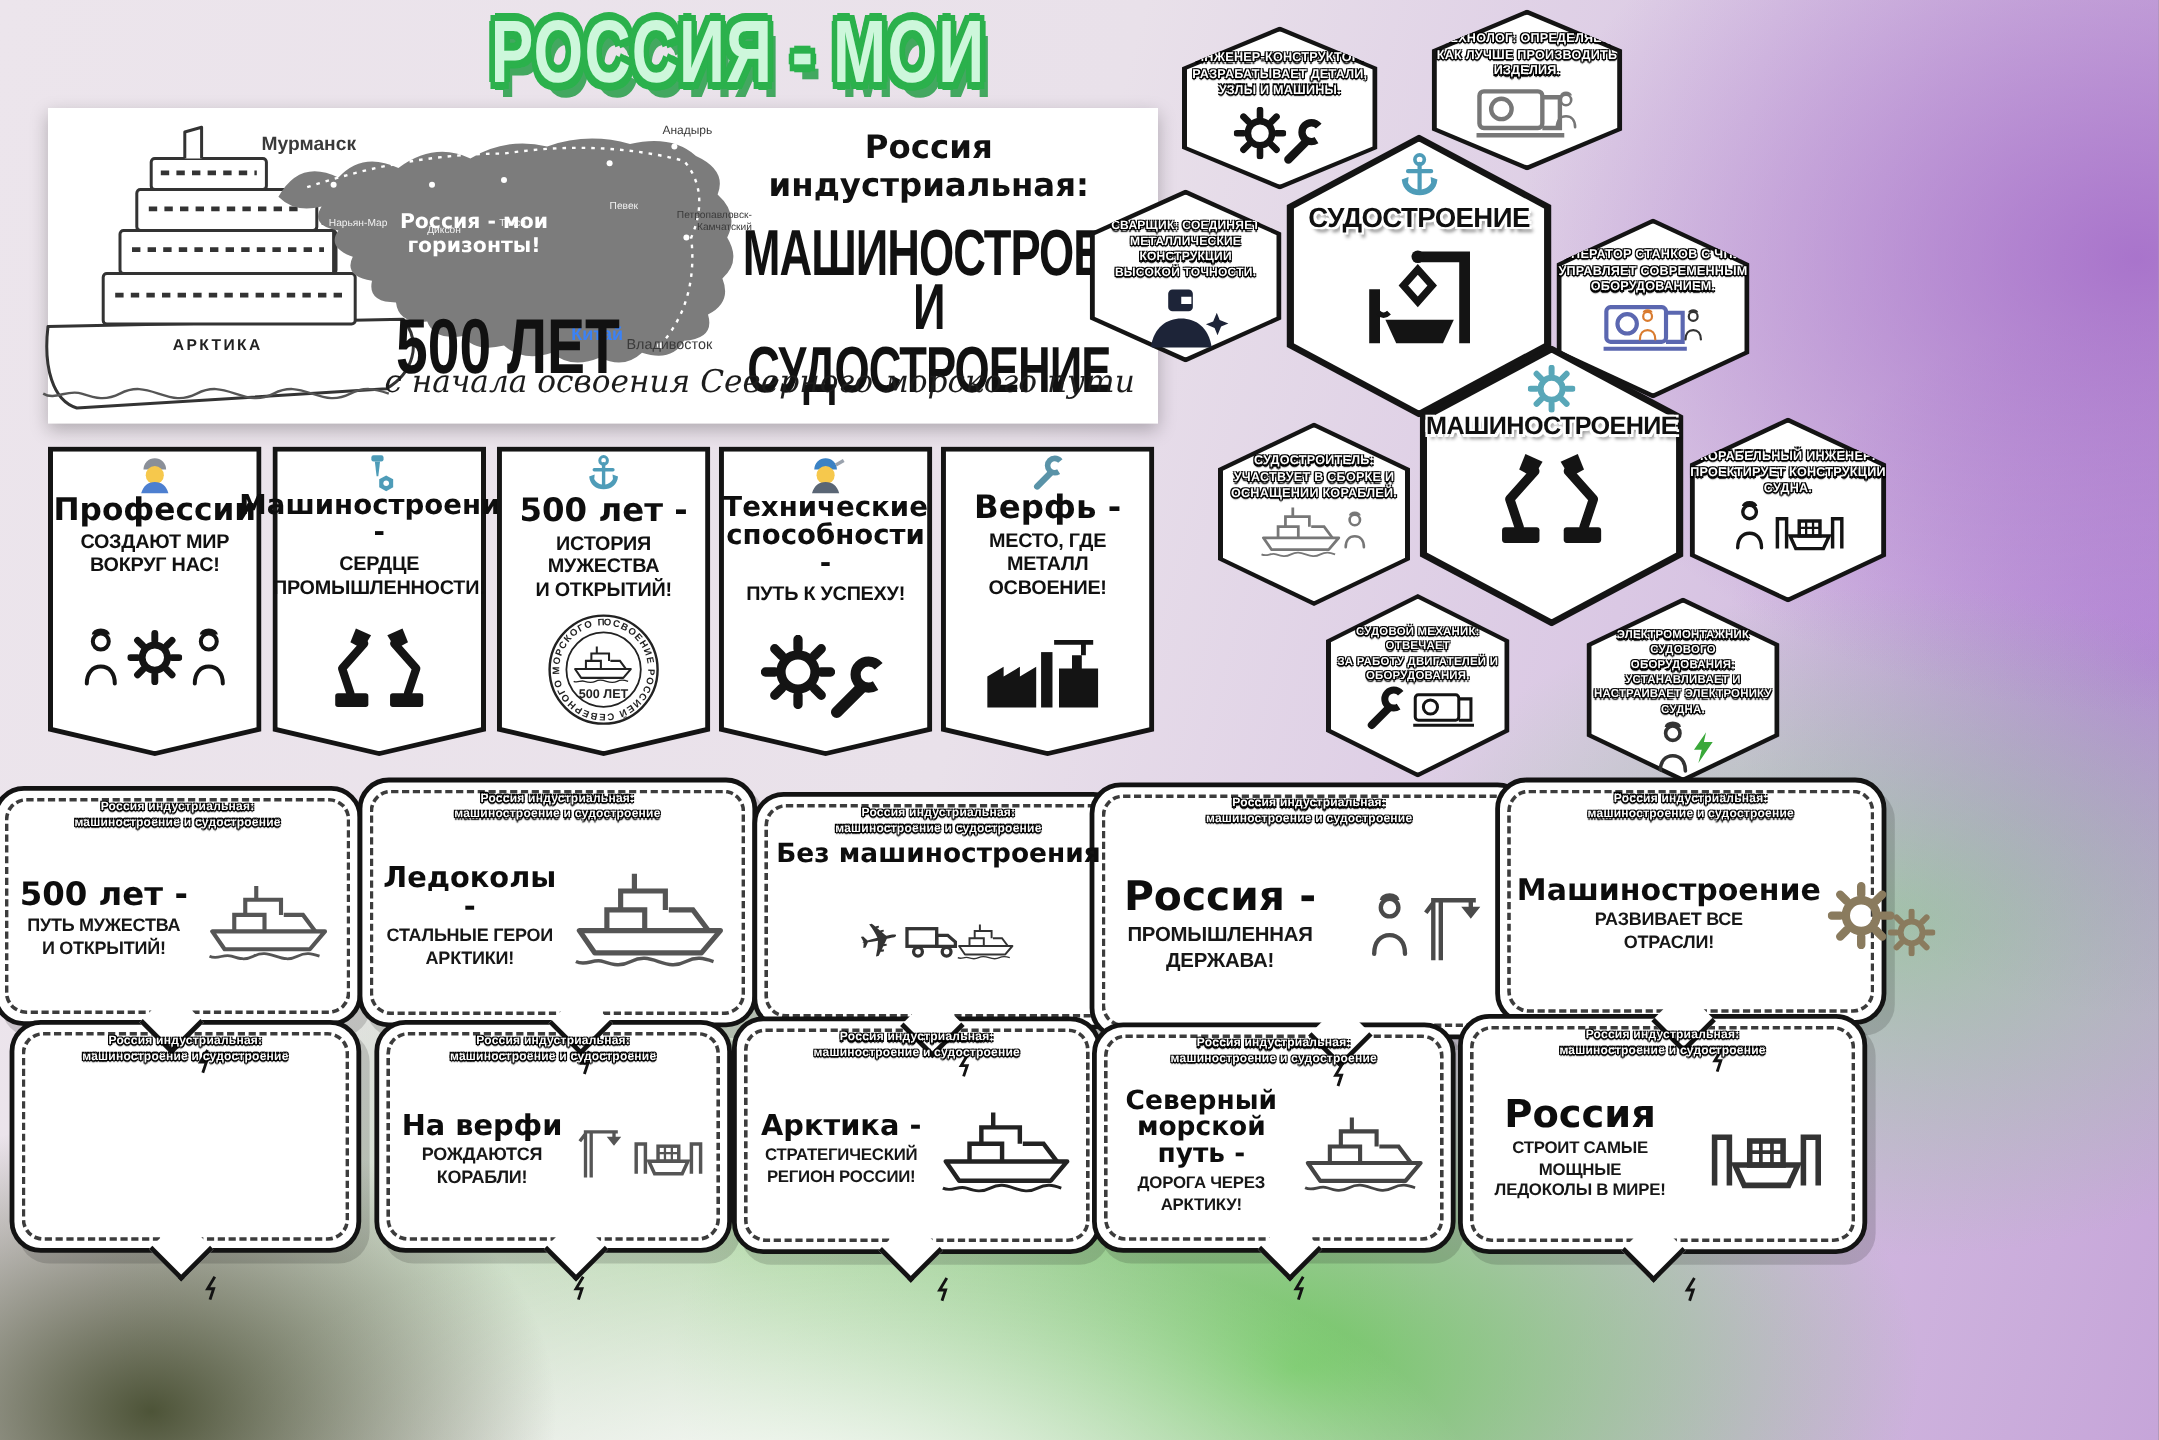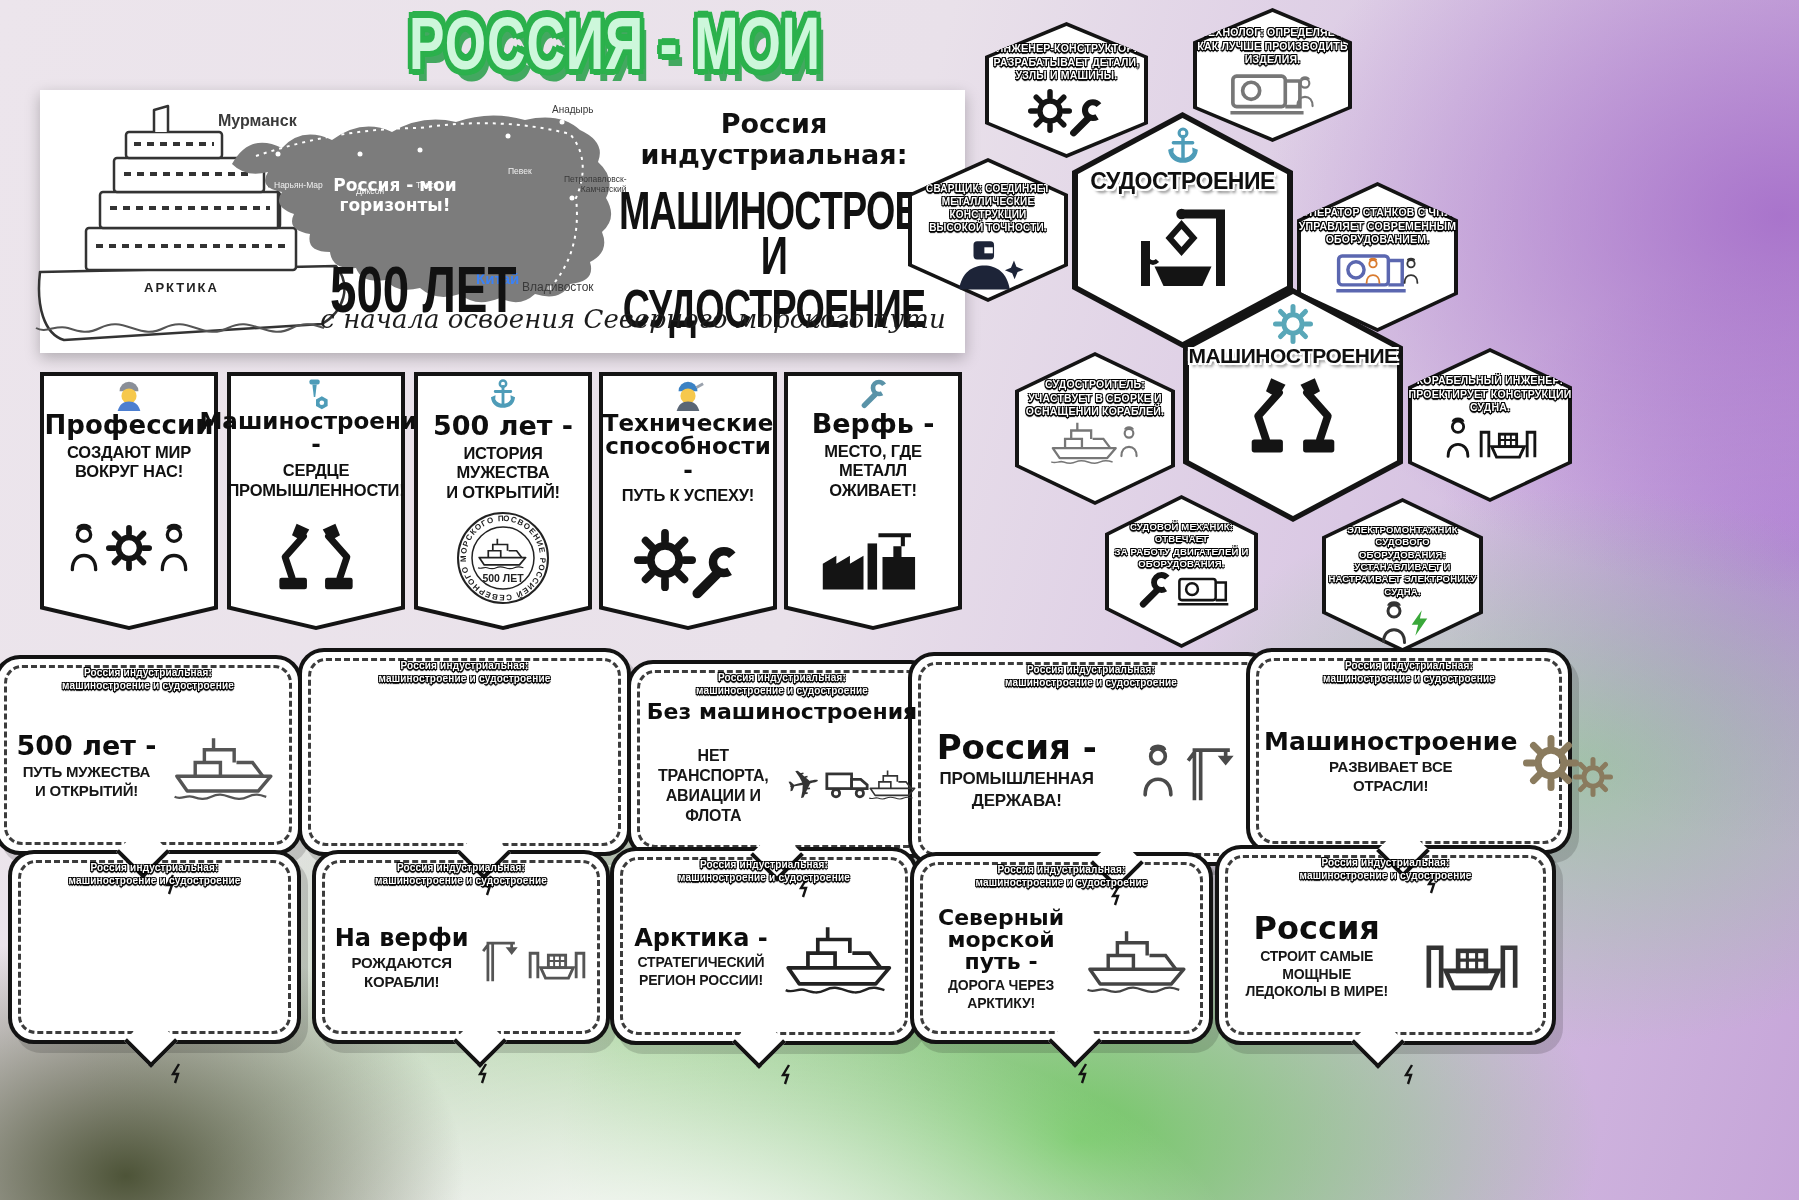--- a/index.html
+++ b/index.html
@@ -340,21 +340,21 @@
     <div class="pen" style="left:784px">
       <div class="penB"></div>
       <div class="penW"></div>
       <div class="penC">
         <svg class="ic" width="32" height="32" style="color:#5a93a8">
             <use href="#sym-wrench"></use>
           </svg>
         <div class="pen-title" style="font-size:27px">Верфь -</div>
         <div class="pen-sub">
           <div>МЕСТО, ГДЕ МЕТАЛЛ</div>
-          <div>ОЖИВАЕТ!</div>
+          <div>ОСВОЕНИЕ!</div>
         </div>
         <div class="pen-art">
           <svg class="ic" width="110" height="76" style="color:#141414">
               <use href="#sym-factory"></use>
             </svg>
         </div>
       </div>
     </div>
   </section>
 
@@ -580,42 +580,50 @@
       <div class="b-in"></div>
         <div class="tail" style="left:50%"></div>
       <svg class="doodle" width="16" height="24" viewBox="0 0 16 24">
           <path d="M10 2L4 12h5l-3 9" fill="none" stroke="#131313" stroke-width="2.4"></path>
         </svg>
       <div class="b-c">
         <div class="b-head">
           <div>Россия индустриальная:</div>
           <div>машиностроение и судостроение</div>
         </div>
+        <div class="b-row">
+          <div class="b-txt">
+            <div class="b-title">Ледоколы -</div>
+            <div class="b-sub">
+              <div>СТАЛЬНЫЕ ГЕРОИ</div>
+              <div>АРКТИКИ!</div>
+            </div>
+          </div>
+          <div class="b-art">
+            <svg class="ic" width="140" height="86">
+                <use href="#sym-shipsk"></use>
+              </svg>
+          </div>
+        </div>
       </div>
     </div>
 
     <div class="bubble" style="left:627px;top:660px;width:302px;height:190px">
       <div class="b-in"></div>
         <div class="tail"></div>
       <svg class="doodle" width="16" height="24" viewBox="0 0 16 24">
           <path d="M10 2L4 12h5l-3 9" fill="none" stroke="#131313" stroke-width="2.4"></path>
         </svg>
       <div class="b-c">
         <div class="b-head">
           <div>Россия индустриальная:</div>
           <div>машиностроение и судостроение</div>
         </div>
         <div class="b-title" style="font-size:22px;text-align:center;margin-top:4px">Без машиностроения</div>
         <div class="b-row">
-          <div class="b-txt">
-            <div class="b-sub" style="font-size:16px">
-              <div>НЕТ ТРАНСПОРТА,</div>
-              <div>АВИАЦИИ И ФЛОТА</div>
-            </div>
-          </div>
           <div class="b-art">
             <span class="plane">✈</span>
             <svg class="ic" width="44" height="32" style="color:#333">
                 <use href="#sym-truck"></use>
               </svg>
             <svg class="ic" width="52" height="34" style="color:#333;margin-left:-6px">
                 <use href="#sym-shipsk"></use>
               </svg>
           </div>
         </div>

